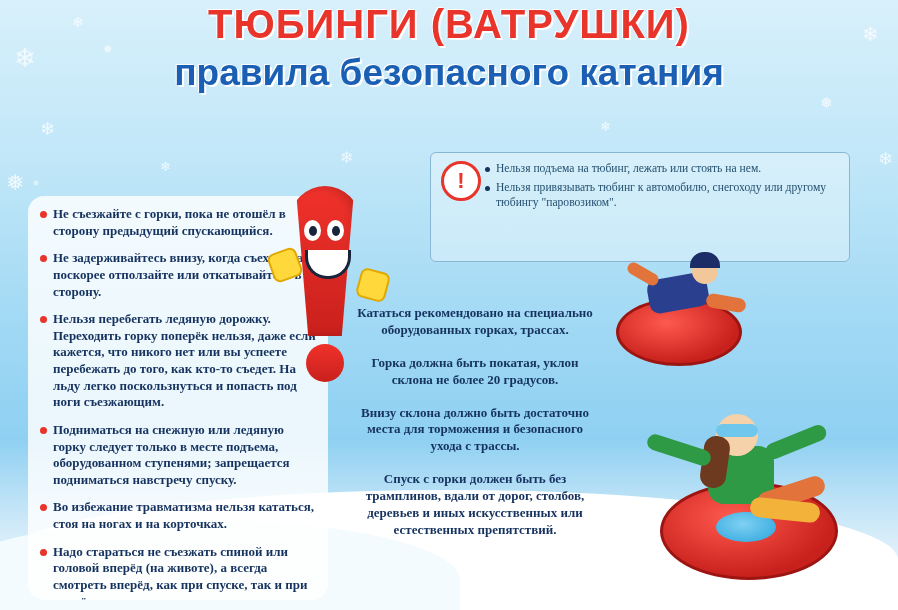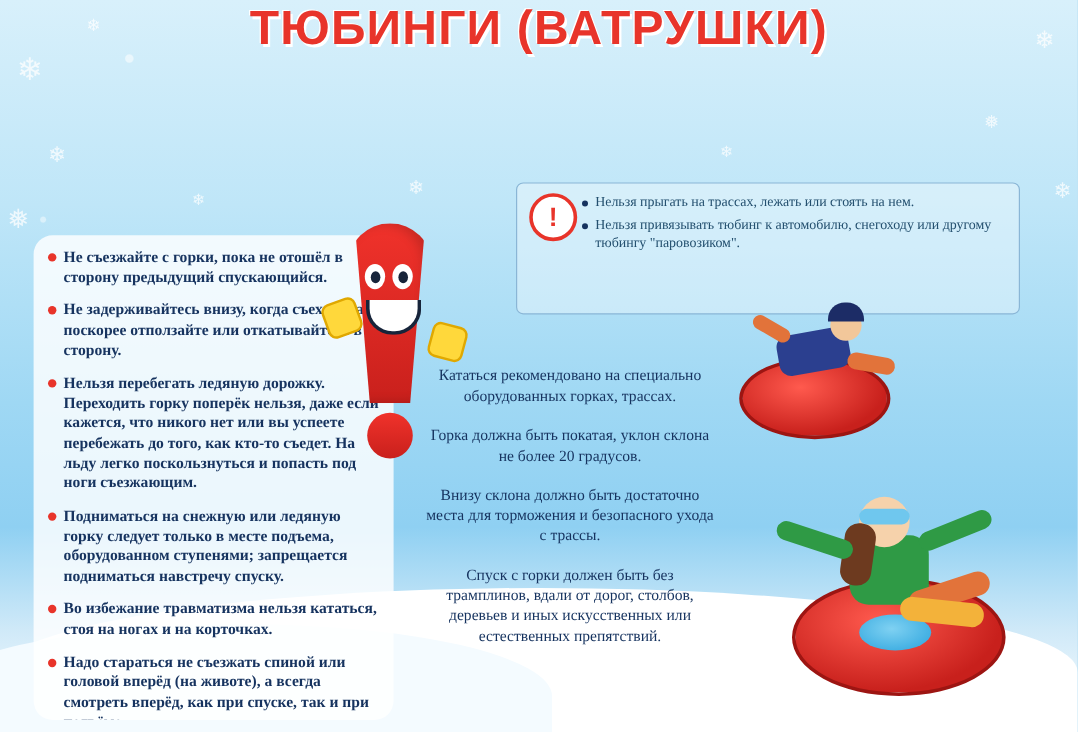--- a/index.html
+++ b/index.html
@@ -81,21 +81,21 @@
     color:#e8342a;font-weight:bold;font-size:22px;font-family:"Liberation Sans",sans-serif;
   }
   .warn-item{display:flex;gap:6px;margin-bottom:4px;}
   .warn-item .bullet{background:#16335f;width:5px;height:5px;margin-top:6px;}
   .warn-text{font-size:11.6px;line-height:1.3;color:#24506f;}
   
   .advice{
     position:absolute;left:355px;top:305px;width:240px;
     text-align:center;color:#16335f;font-size:13px;line-height:1.3;
   }
-  .advice p{margin:0 0 16px 0;}
+  .advice p{margin:0 0 16px 0;font-weight:bold;}
   
   .mascot{position:absolute;left:272px;top:186px;width:130px;height:210px;}
   .mascot-body{
     position:absolute;left:18px;top:0;width:70px;height:150px;
     background:linear-gradient(180deg,#f0322b,#c9201c);
     border-radius:35px 35px 14px 14px;
     clip-path:polygon(8% 0,92% 0,74% 100%,26% 100%);
     box-shadow:inset -6px 0 10px rgba(0,0,0,.18);
   }
   .mascot-dot{
@@ -144,20 +144,21 @@
   <div class="flake" style="left:862px;top:24px;font-size:20px;">❄</div>
   <div class="flake" style="left:820px;top:96px;font-size:15px;">❅</div>
   <div class="flake" style="left:878px;top:150px;font-size:18px;">❄</div>
   <div class="flake" style="left:600px;top:120px;font-size:13px;">❄</div>
   <div class="flake" style="left:160px;top:160px;font-size:13px;">❄</div>
 
   <div class="snow-hill"></div>
   <div class="snow-hill2"></div>
 
   <div class="title1">ТЮБИНГИ  (ВАТРУШКИ)</div>
+  <div class="title2">правила безопасного катания</div>
 
   <div class="left-panel">
     <div class="rule">
       <div class="bullet"></div>
       <div class="rule-text">Не съезжайте с горки, пока не отошёл в сторону предыдущий спускающийся.</div>
     </div>
     <div class="rule">
       <div class="bullet"></div>
       <div class="rule-text">Не задерживайтесь внизу, когда съехали, а поскорее отползайте или откатывайтесь в сторону.</div>
     </div>
@@ -180,21 +181,21 @@
     <div class="rule">
       <div class="bullet"></div>
       <div class="rule-text">Если мимо горки идет прохожий, подождать, пока он пройдет, и только</div>
     </div>
   </div>
 
   <div class="warn-box">
     <div class="warn-icon">!</div>
     <div class="warn-item">
       <div class="bullet"></div>
-      <div class="warn-text">Нельзя прыгать на трассах, лежать или стоять на нем.</div>
+      <div class="warn-text">Нельзя подъема на тюбинг, лежать или стоять на нем.</div>
     </div>
     <div class="warn-item">
       <div class="bullet"></div>
       <div class="warn-text">Нельзя привязывать тюбинг к автомобилю, снегоходу или другому тюбингу "паровозиком".</div>
     </div>
   </div>
 
   <div class="mascot">
     <div class="mascot-body"></div>
     <div class="eye l">

